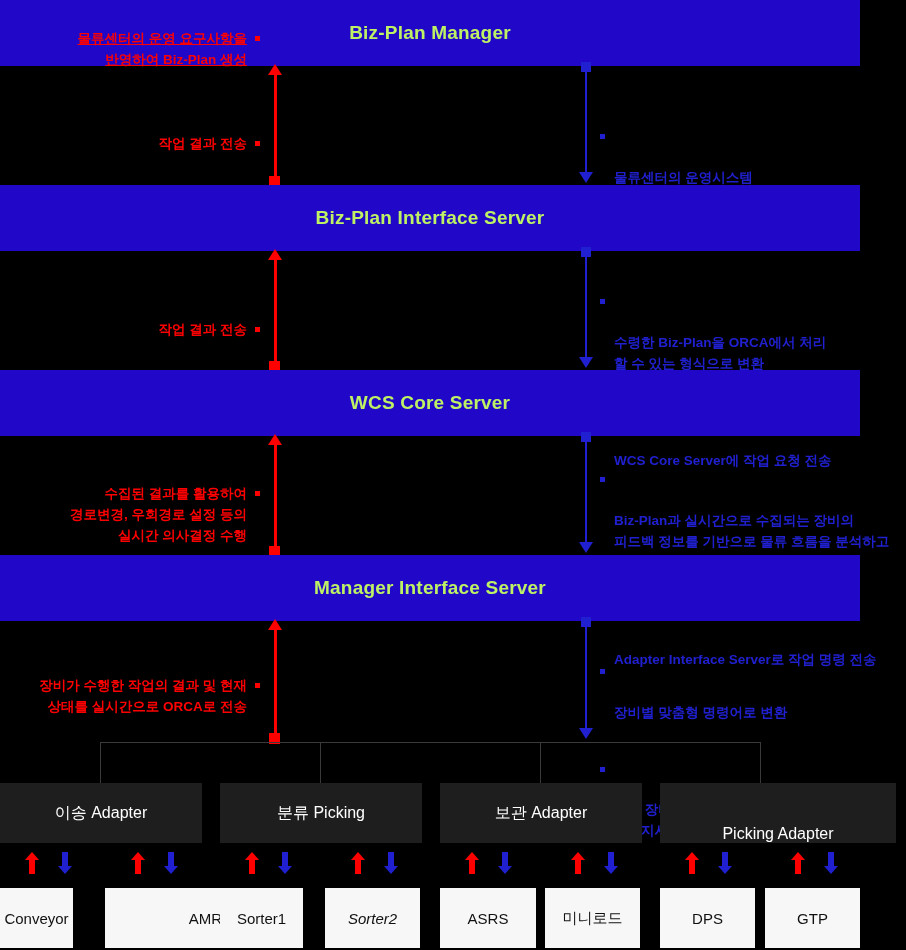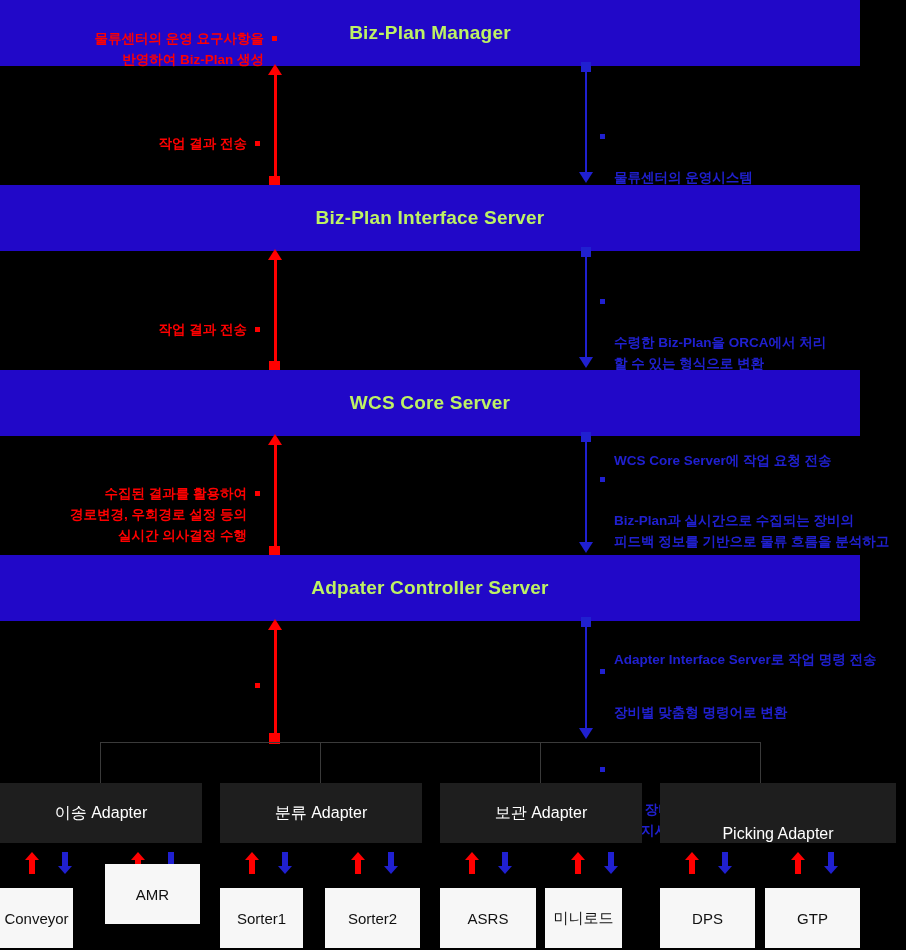--- a/index.html
+++ b/index.html
@@ -165,21 +165,21 @@
 </style>
 </head>
 <body>
 
 <div id="stage">
 
   <div class="band" style="top:0px; height:66px;">
     <span class="band-title">Biz-Plan Manager</span>
   </div>
 
-  <div class="ann ann-left" style="left:47px; top:8px; width:230px;">
+  <div class="ann ann-left" style="left:30px; top:8px; width:230px;text-decoration:underline;">
     <div class="ann-left-row">
       <span class="txt">물류센터의 운영 요구사항을
 반영하여 Biz-Plan 생성</span>
       <span class="bullet"></span>
     </div>
   </div>
 
   <div class="arrow-up-head" style="left:268px; top:64px;"></div>
   <div class="arrow-up-line" style="left:273.5px; top:74px; height:104px;"></div>
   <div class="arrow-up-foot" style="left:269px; top:176px;"></div>
@@ -262,33 +262,35 @@
 피드백 정보를 기반으로 물류 흐름을 분석하고
 최적의 장비를 선택 및 경로 설정</span>
     </div>
     <div class="ann-right-item">
       <span class="bullet"></span>
       <span>Adapter Interface Server로 작업 명령 전송</span>
     </div>
   </div>
 
   <div class="band" style="top:555px; height:66px;">
-    <span class="band-title">Adpater Controller Server</span>
+    <span class="band-title">Manager Interface Server</span>
   </div>
 
   <div class="arrow-up-head" style="left:268px; top:619px;"></div>
   <div class="arrow-up-line" style="left:273.5px; top:629px; height:106px;"></div>
   <div class="arrow-up-foot" style="left:269px; top:733px;"></div>
 
   <div class="arrow-dn-cap" style="left:581px; top:617px;"></div>
   <div class="arrow-dn-line" style="left:585px; top:625px; height:104px;"></div>
   <div class="arrow-dn-head" style="left:579px; top:728px;"></div>
 
   <div class="ann ann-left" style="left:10px; top:655px; width:250px;">
     <div class="ann-left-row">
+      <span class="txt">장비가 수행한 작업의 결과 및 현재
+상태를 실시간으로 ORCA로 전송</span>
       <span class="bullet"></span>
     </div>
   </div>
 
   <div class="ann ann-right" style="left:600px; top:640px; width:300px;">
     <div class="ann-right-item">
       <span class="bullet"></span>
       <span>장비별 맞춤형 명령어로 변환</span>
     </div>
     <div class="ann-right-item">
@@ -301,21 +303,21 @@
   <div class="bracket-line" style="left:100px; top:742px; width:661px; height:1px;"></div>
   <div class="bracket-line" style="left:100px; top:742px; width:1px; height:41px;"></div>
   <div class="bracket-line" style="left:320px; top:742px; width:1px; height:41px;"></div>
   <div class="bracket-line" style="left:540px; top:742px; width:1px; height:41px;"></div>
   <div class="bracket-line" style="left:760px; top:742px; width:1px; height:41px;"></div>
 
   <div class="adapter" style="left:0px; top:783px; width:202px;">
     <span>이송 Adapter</span>
   </div>
   <div class="adapter" style="left:220px; top:783px; width:202px;">
-    <span>분류 Adapter</span>
+    <span>분류 Picking</span>
   </div>
   <div class="adapter" style="left:440px; top:783px; width:202px;">
     <span>보관 Adapter</span>
   </div>
   <div class="adapter" style="left:660px; top:783px; width:236px;align-items:flex-end;">
     <span>Picking Adapter</span>
   </div>
 
   <div class="blockarrow" style="left:25px; top:852px;">
     <svg width="14" height="22" viewBox="0 0 14 22">
@@ -401,33 +403,33 @@
   </div>
   <div class="blockarrow" style="left:824px; top:852px;">
     <svg width="14" height="22" viewBox="0 0 14 22">
         <path d="M7 22 L14 14 L10 14 L10 0 L4 0 L4 14 L0 14 Z" fill="#2020D0"></path>
       </svg>
   </div>
 
   <div class="equip" style="left:0px; top:888px; width:73px;">
     <span>Conveyor</span>
   </div>
-  <div class="equip" style="left:105px; top:864px; width:95px;">
+  <div class="equip" style="left:105px; top:888px; width:113px;padding-left:44px;">
     <span>AMR</span>
   </div>
   <div class="equip" style="left:220px; top:888px; width:83px;">
     <span>Sorter1</span>
   </div>
-  <div class="equip" style="left:325px; top:888px; width:95px;">
+  <div class="equip" style="left:325px; top:888px; width:95px;font-style:italic;">
     <span>Sorter2</span>
   </div>
   <div class="equip" style="left:440px; top:888px; width:96px;">
     <span>ASRS</span>
   </div>
-  <div class="equip" style="left:545px; top:888px; width:77px;justify-content:center;">
+  <div class="equip" style="left:545px; top:888px; width:95px;justify-content:center;">
     <span>미니로드</span>
   </div>
   <div class="equip" style="left:660px; top:888px; width:95px;">
     <span>DPS</span>
   </div>
   <div class="equip" style="left:765px; top:888px; width:95px;text-align:center;">
     <span>GTP</span>
   </div>
 
 </div>

